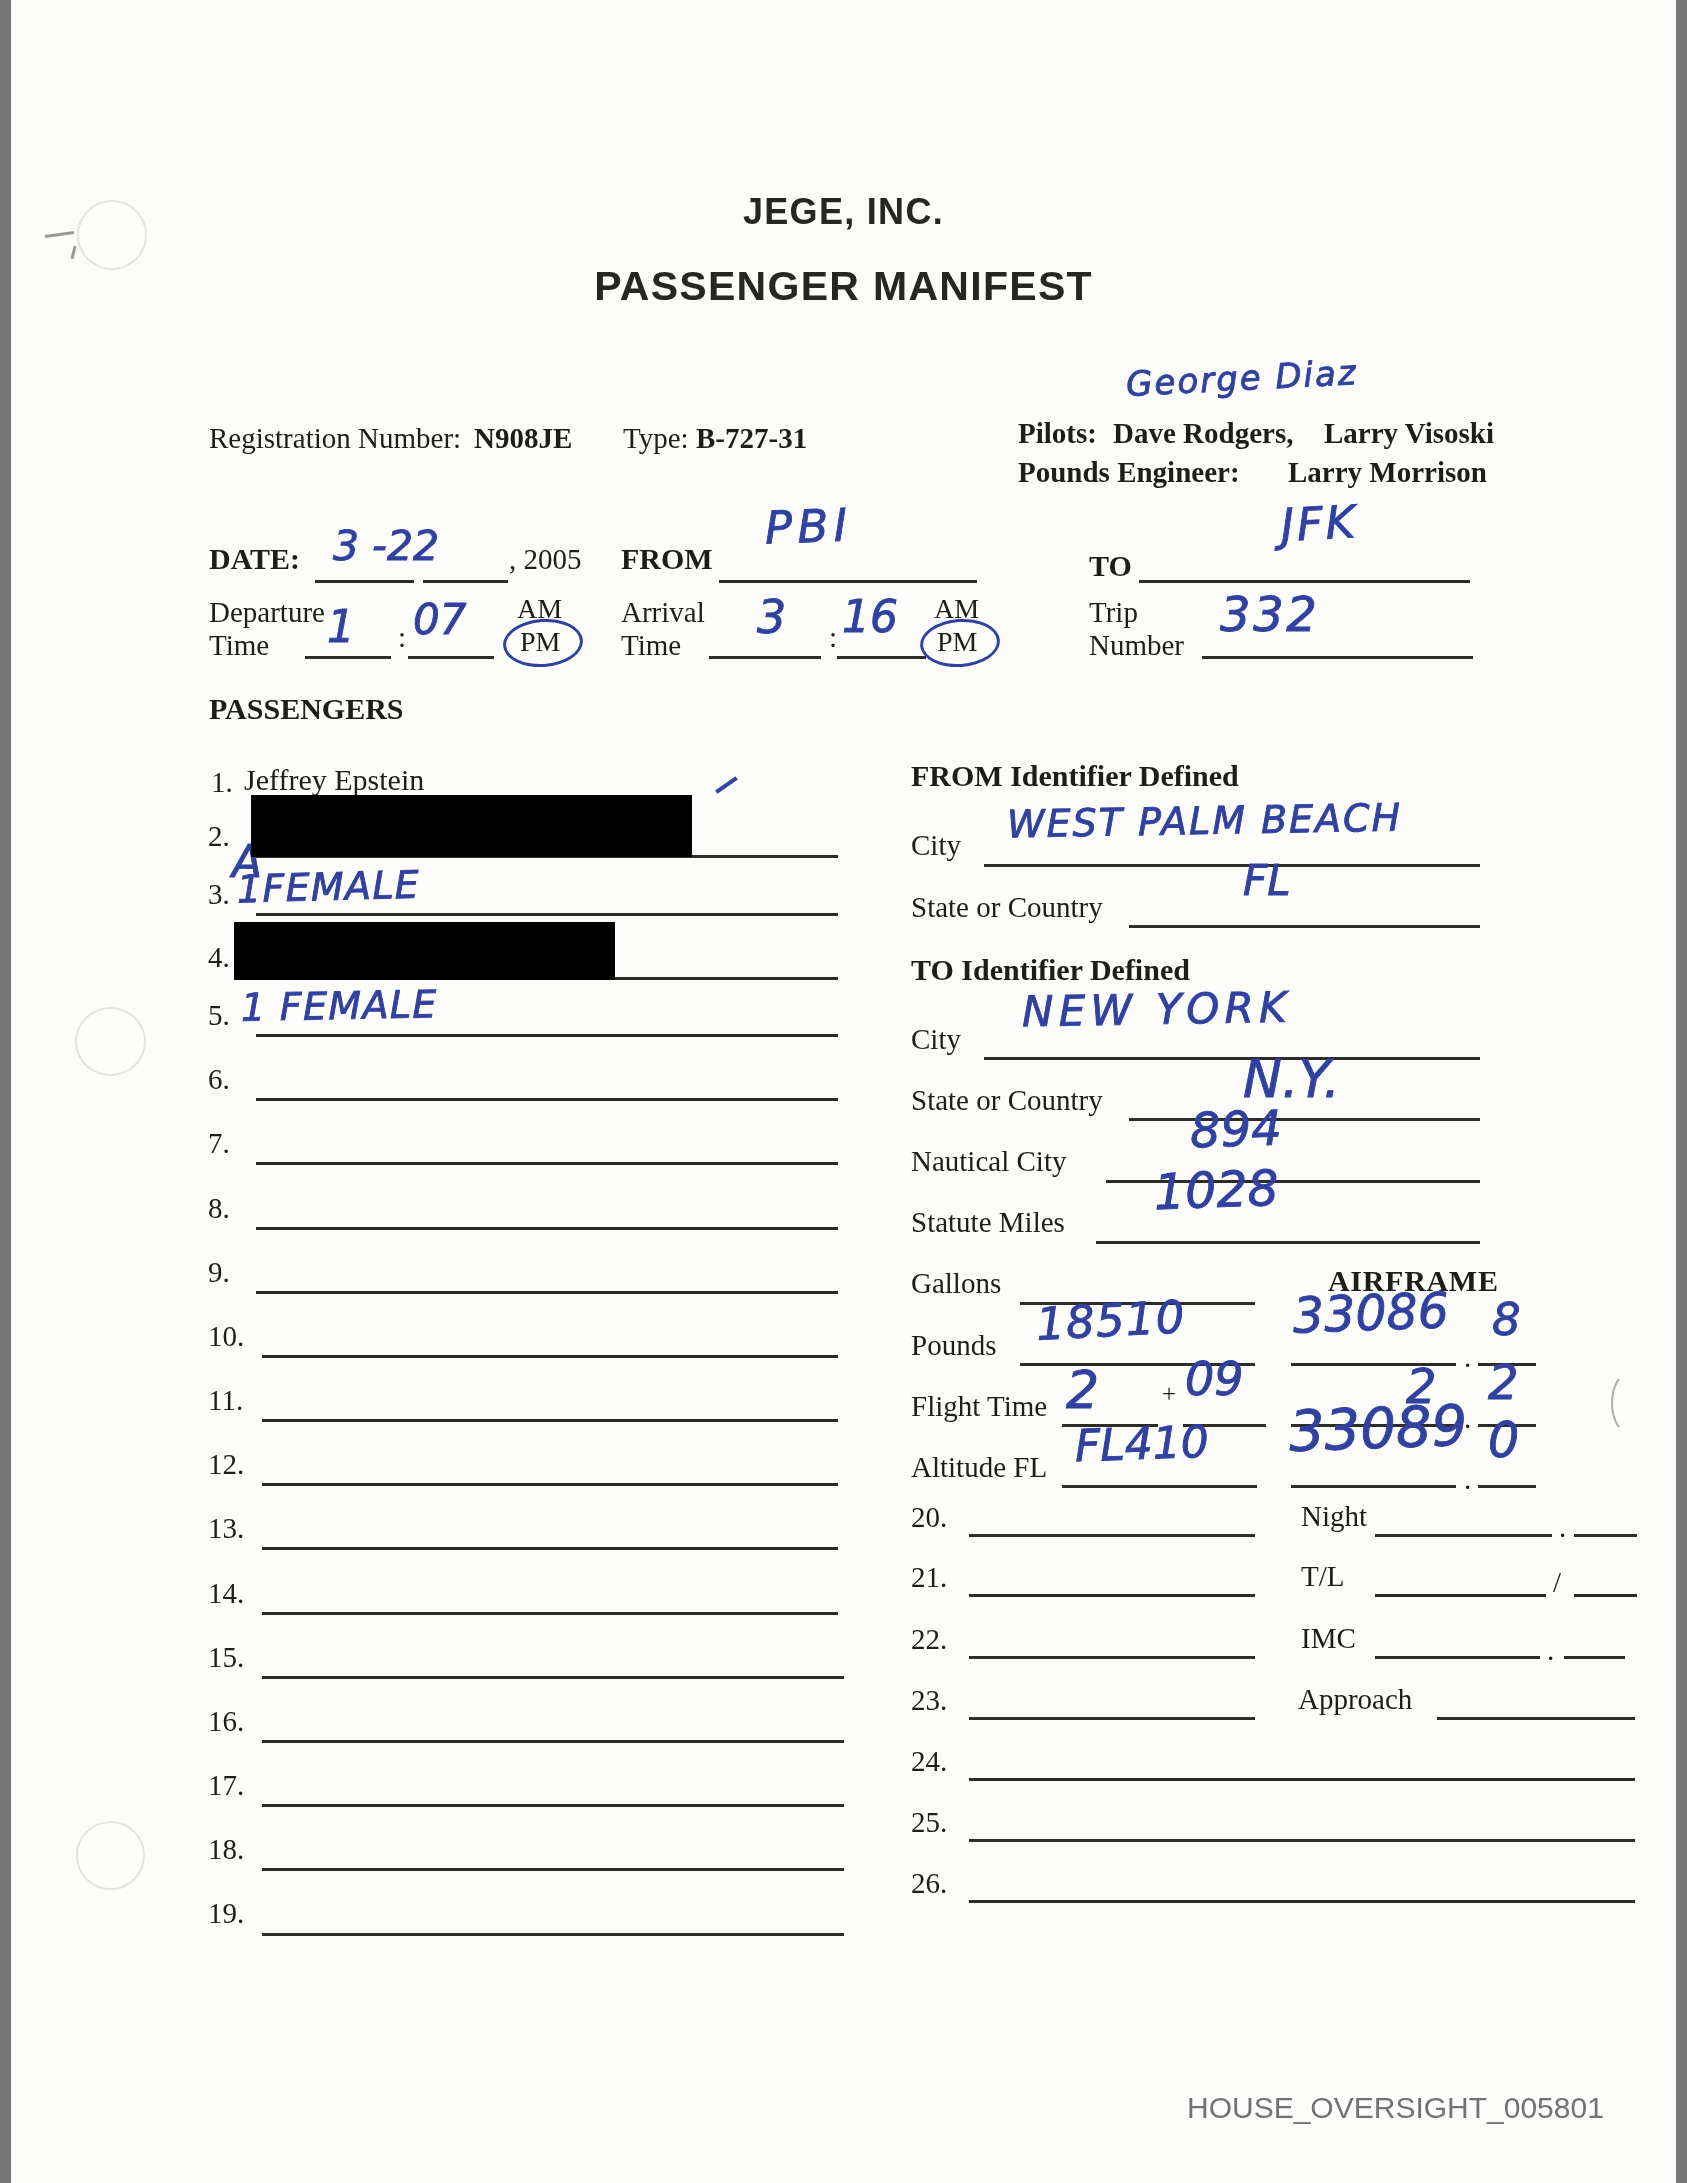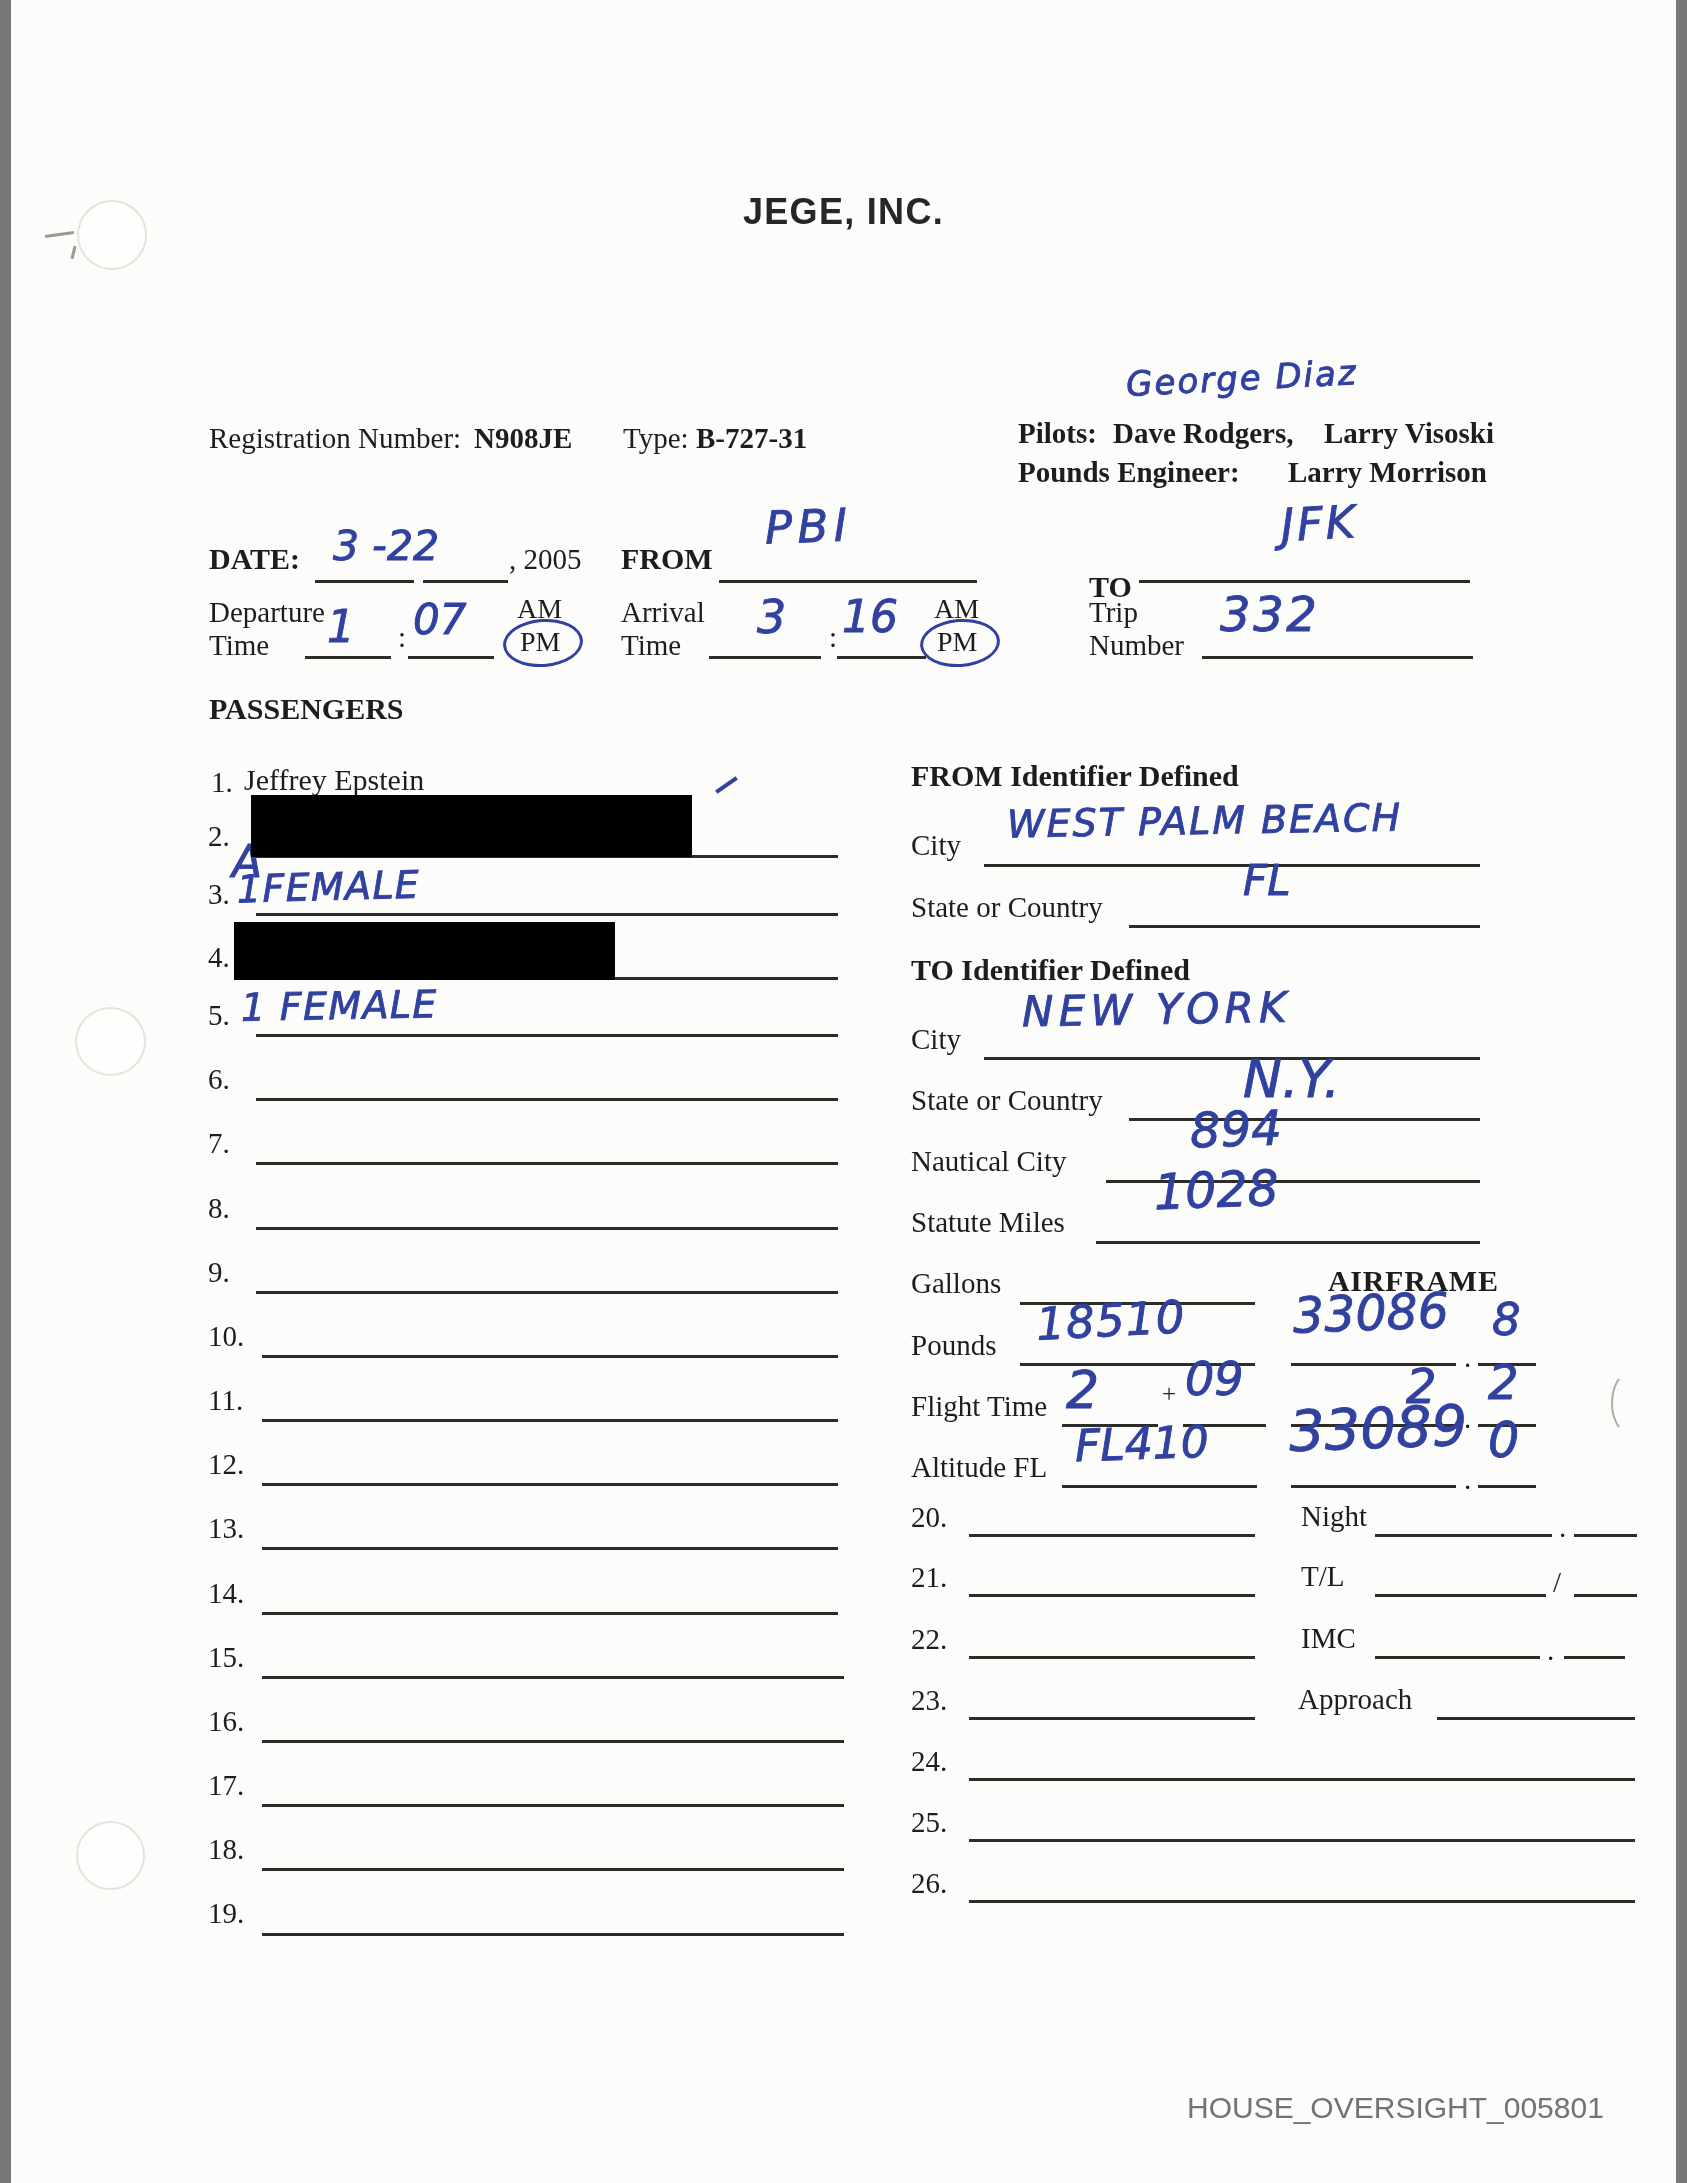--- a/index.html
+++ b/index.html
@@ -34,20 +34,21 @@
 <div class="page">
 
   <div class="holePunch" style="left:66px;top:200px;width:66px;height:66px;"></div>
   <div class="pencil" style="left:34px;top:233px;width:29px;height:3.3px;transform:rotate(-8deg);"></div>
   <div class="pencil" style="left:61px;top:246px;width:3.3px;height:13.2px;transform:rotate(14deg);"></div>
   <div class="holePunch" style="left:64px;top:1007px;width:67px;height:65px;"></div>
   <div class="holePunch" style="left:65px;top:1821px;width:65px;height:65px;"></div>
   <div class="arcMark" style="left:1600px;top:1371px;width:36px;height:60px;"></div>
 
   <div class="abs title1" style="left:0;right:0;top:191px;text-align:center;">JEGE, INC.</div>
+  <div class="abs title2" style="left:0;right:0;top:263px;text-align:center;">PASSENGER MANIFEST</div>
 
   <div class="abs serif" style="left:198px;top:423px;">Registration Number:</div>
   <div class="abs serif b" style="left:463px;top:423px;">N908JE</div>
   <div class="abs serif" style="left:612px;top:423px;">Type:</div>
   <div class="abs serif b" style="left:685px;top:423px;">B-727-31</div>
 
   <div class="abs hw" style="left:1115px;top:361px;font-size:34px;transform:rotate(-3deg);letter-spacing:2px;">George Diaz</div>
   <div class="abs serif b" style="left:1007px;top:418px;">Pilots:</div>
   <div class="abs serif b" style="left:1102px;top:418px;">Dave Rodgers,</div>
   <div class="abs serif b" style="left:1313px;top:418px;">Larry Visoski</div>
@@ -57,21 +58,21 @@
   <div class="abs serif b" style="left:198px;top:543px;font-size:30px;">DATE:</div>
   <div class="line" style="left:304px;top:580px;width:99px;"></div>
   <div class="line" style="left:412px;top:580px;width:85px;"></div>
   <div class="abs hw z3" style="left:322px;top:526px;font-size:41px;text-align:right;">3 -22</div>
   <div class="abs serif" style="left:498px;top:544px;">, 2005</div>
 
   <div class="abs serif b" style="left:610px;top:543px;font-size:30px;">FROM</div>
   <div class="line" style="left:708px;top:580px;width:258px;"></div>
   <div class="abs hw z3" style="left:754px;top:504px;font-size:45px;letter-spacing:5.3px;transform:rotate(-2deg);">PBI</div>
 
-  <div class="abs serif b" style="left:1078px;top:571px;font-size:30px;">TO</div>
+  <div class="abs serif b" style="left:1078px;top:550px;font-size:30px;">TO</div>
   <div class="line" style="left:1128px;top:580px;width:331px;"></div>
   <div class="abs hw z3" style="left:1270px;top:501px;font-size:45px;letter-spacing:2.6px;transform:rotate(-3deg);">JFK</div>
 
   <div class="abs serif" style="left:198px;top:597px;">Departure</div>
   <div class="abs serif" style="left:198px;top:630px;">Time</div>
   <div class="line" style="left:294px;top:656px;width:86px;"></div>
   <div class="abs serif" style="left:387px;top:622px;">:</div>
   <div class="line" style="left:397px;top:656px;width:86px;"></div>
   <div class="abs hw z3" style="left:316px;top:605px;font-size:44px;">1</div>
   <div class="abs hw z3" style="left:402px;top:599px;font-size:42px;">07</div>

